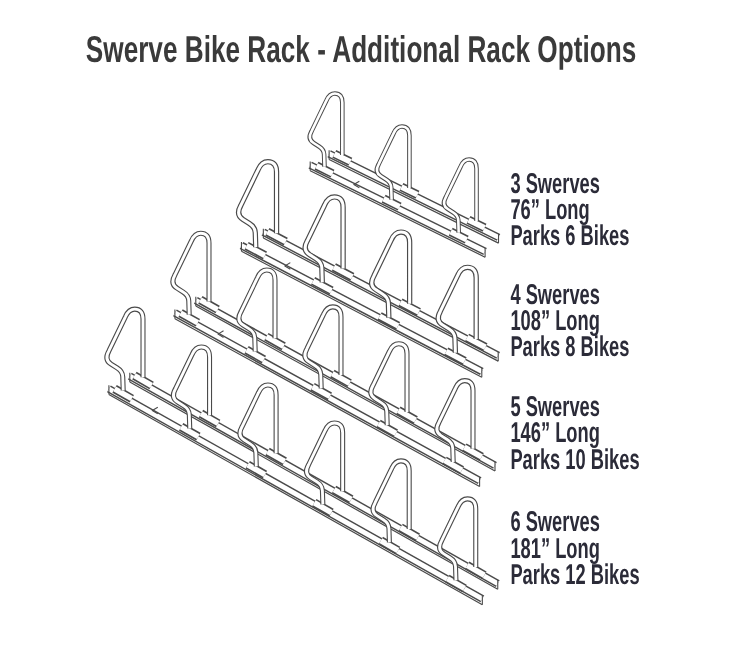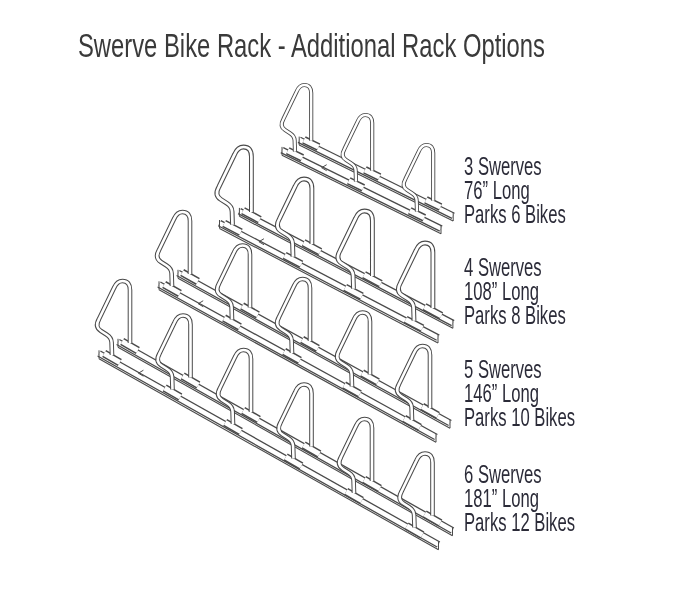--- a/index.html
+++ b/index.html
@@ -1,18 +1,18 @@
 <!DOCTYPE html>
 <html><head>
 <meta charset="utf-8">
 <style>
   html,body{margin:0;padding:0;background:#ffffff;}
   #canvas{
     position:relative;width:674px;height:602px;background:#ffffff;
-    font-family:"Liberation Sans",sans-serif;overflow:hidden;
+    font-family:"Liberation Sans",sans-serif;overflow:hidden;font-weight:bold;
   }
   #page-title{
     position:absolute;left:78px;top:26px;
     font-size:34px;color:#3a3a3a;white-space:nowrap;
     transform:scaleX(0.70);transform-origin:0 0;
   }
   #rack-diagram{position:absolute;left:0;top:0;}
   .label-block{
     position:absolute;font-size:26px;line-height:24px;color:#2b2b38;
     white-space:nowrap;transform:scaleX(0.64);transform-origin:0 0;

